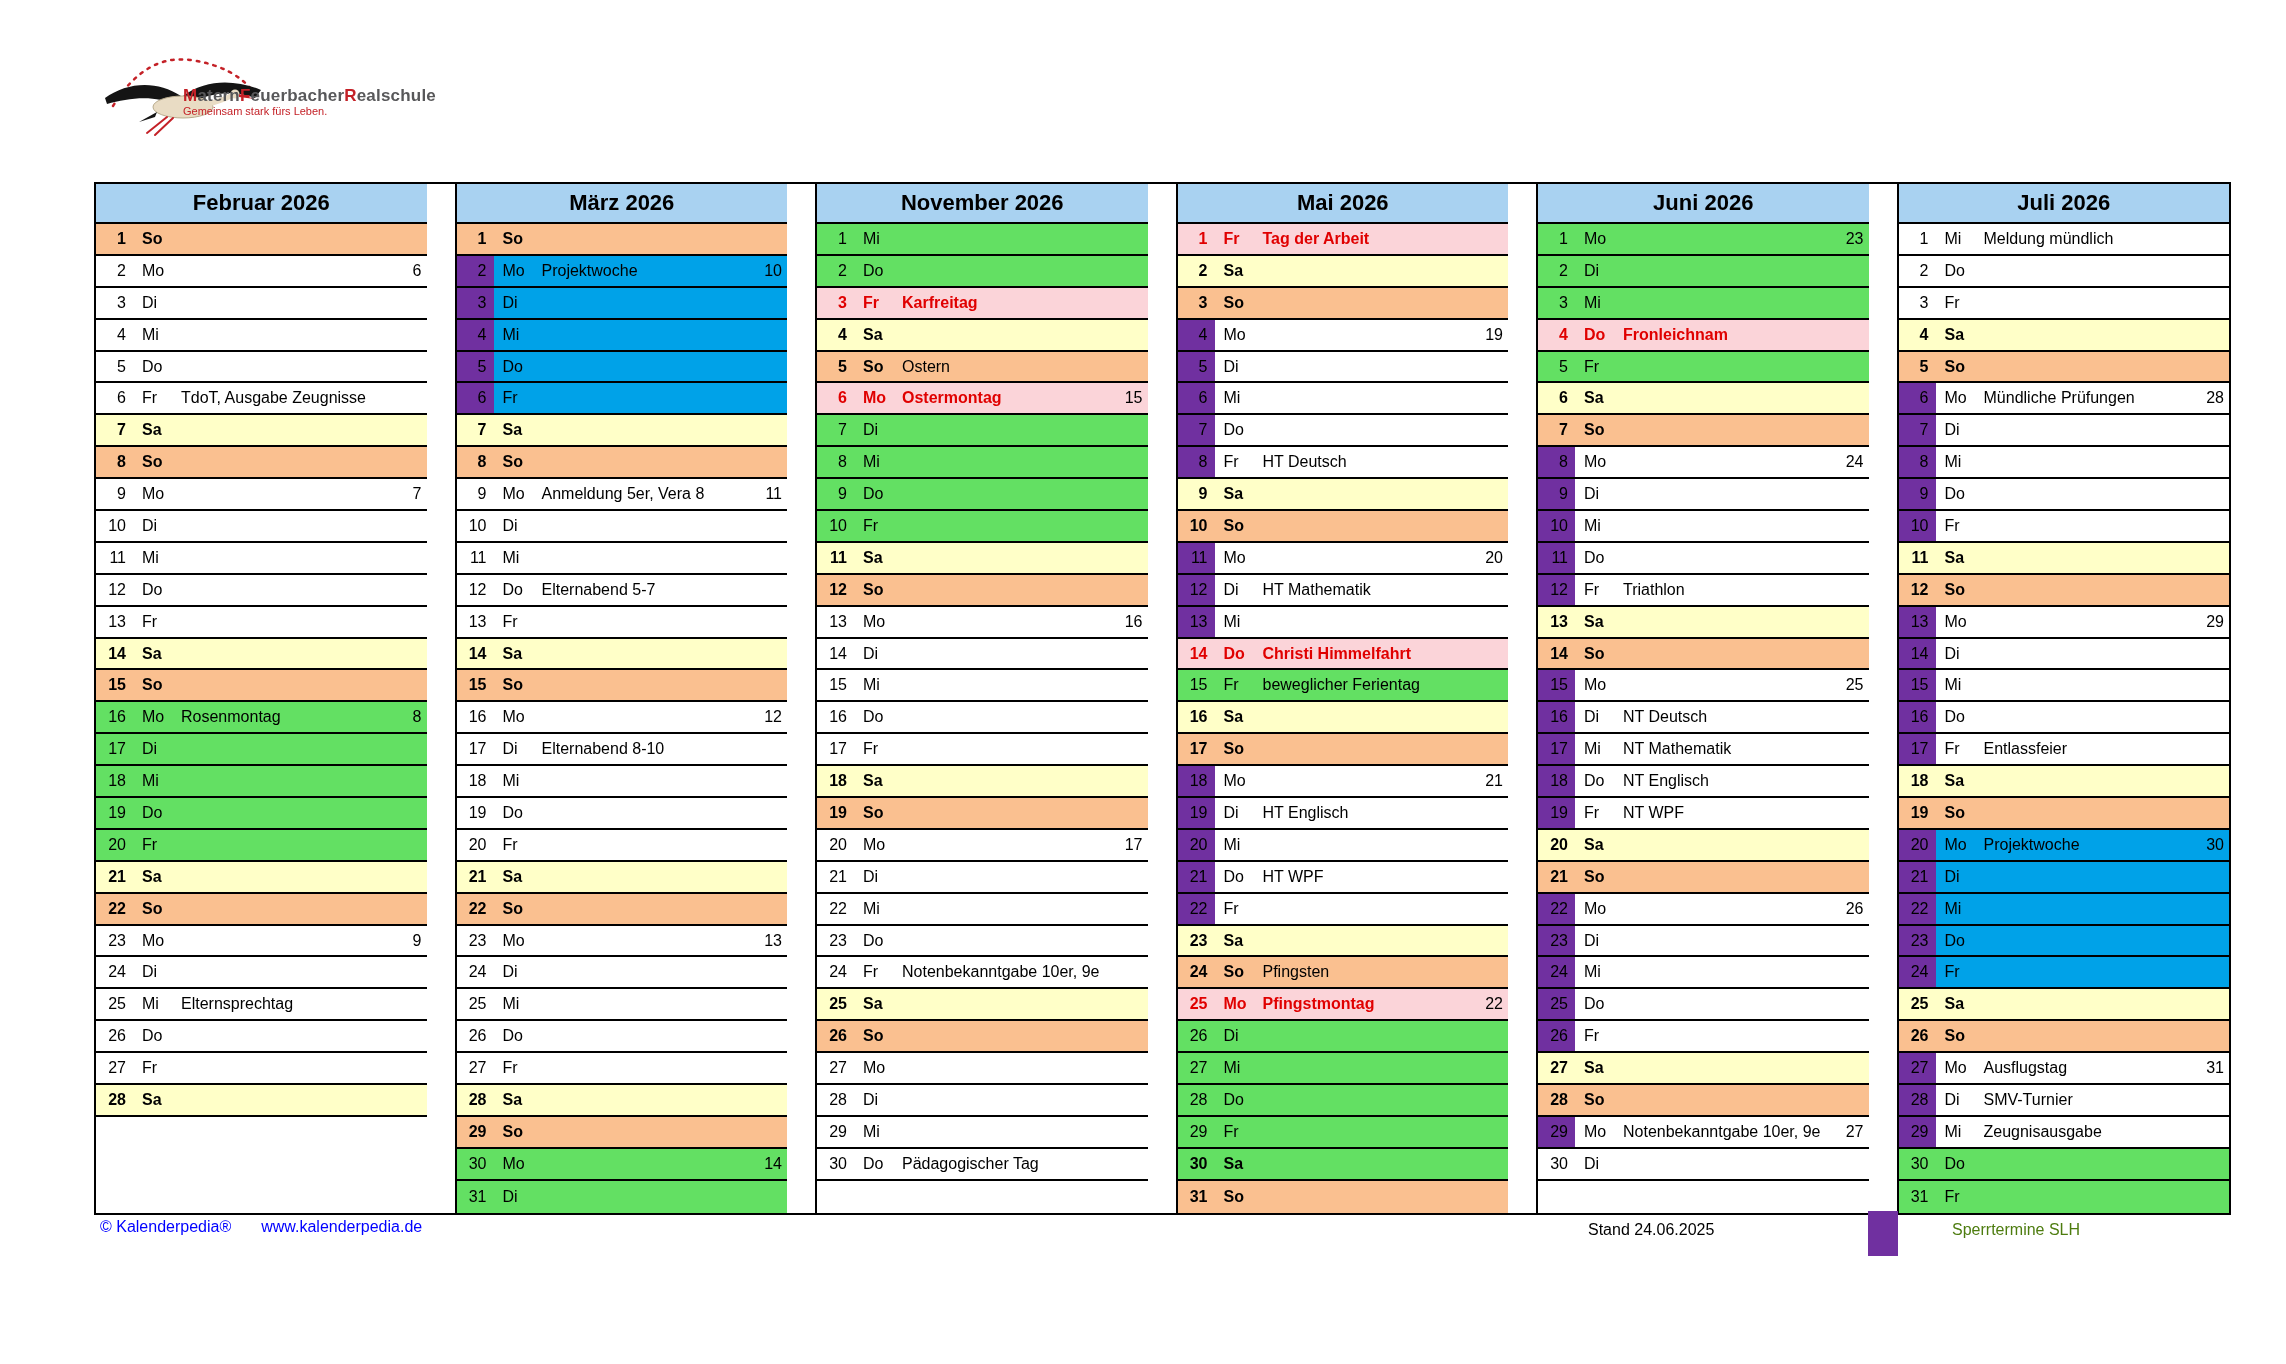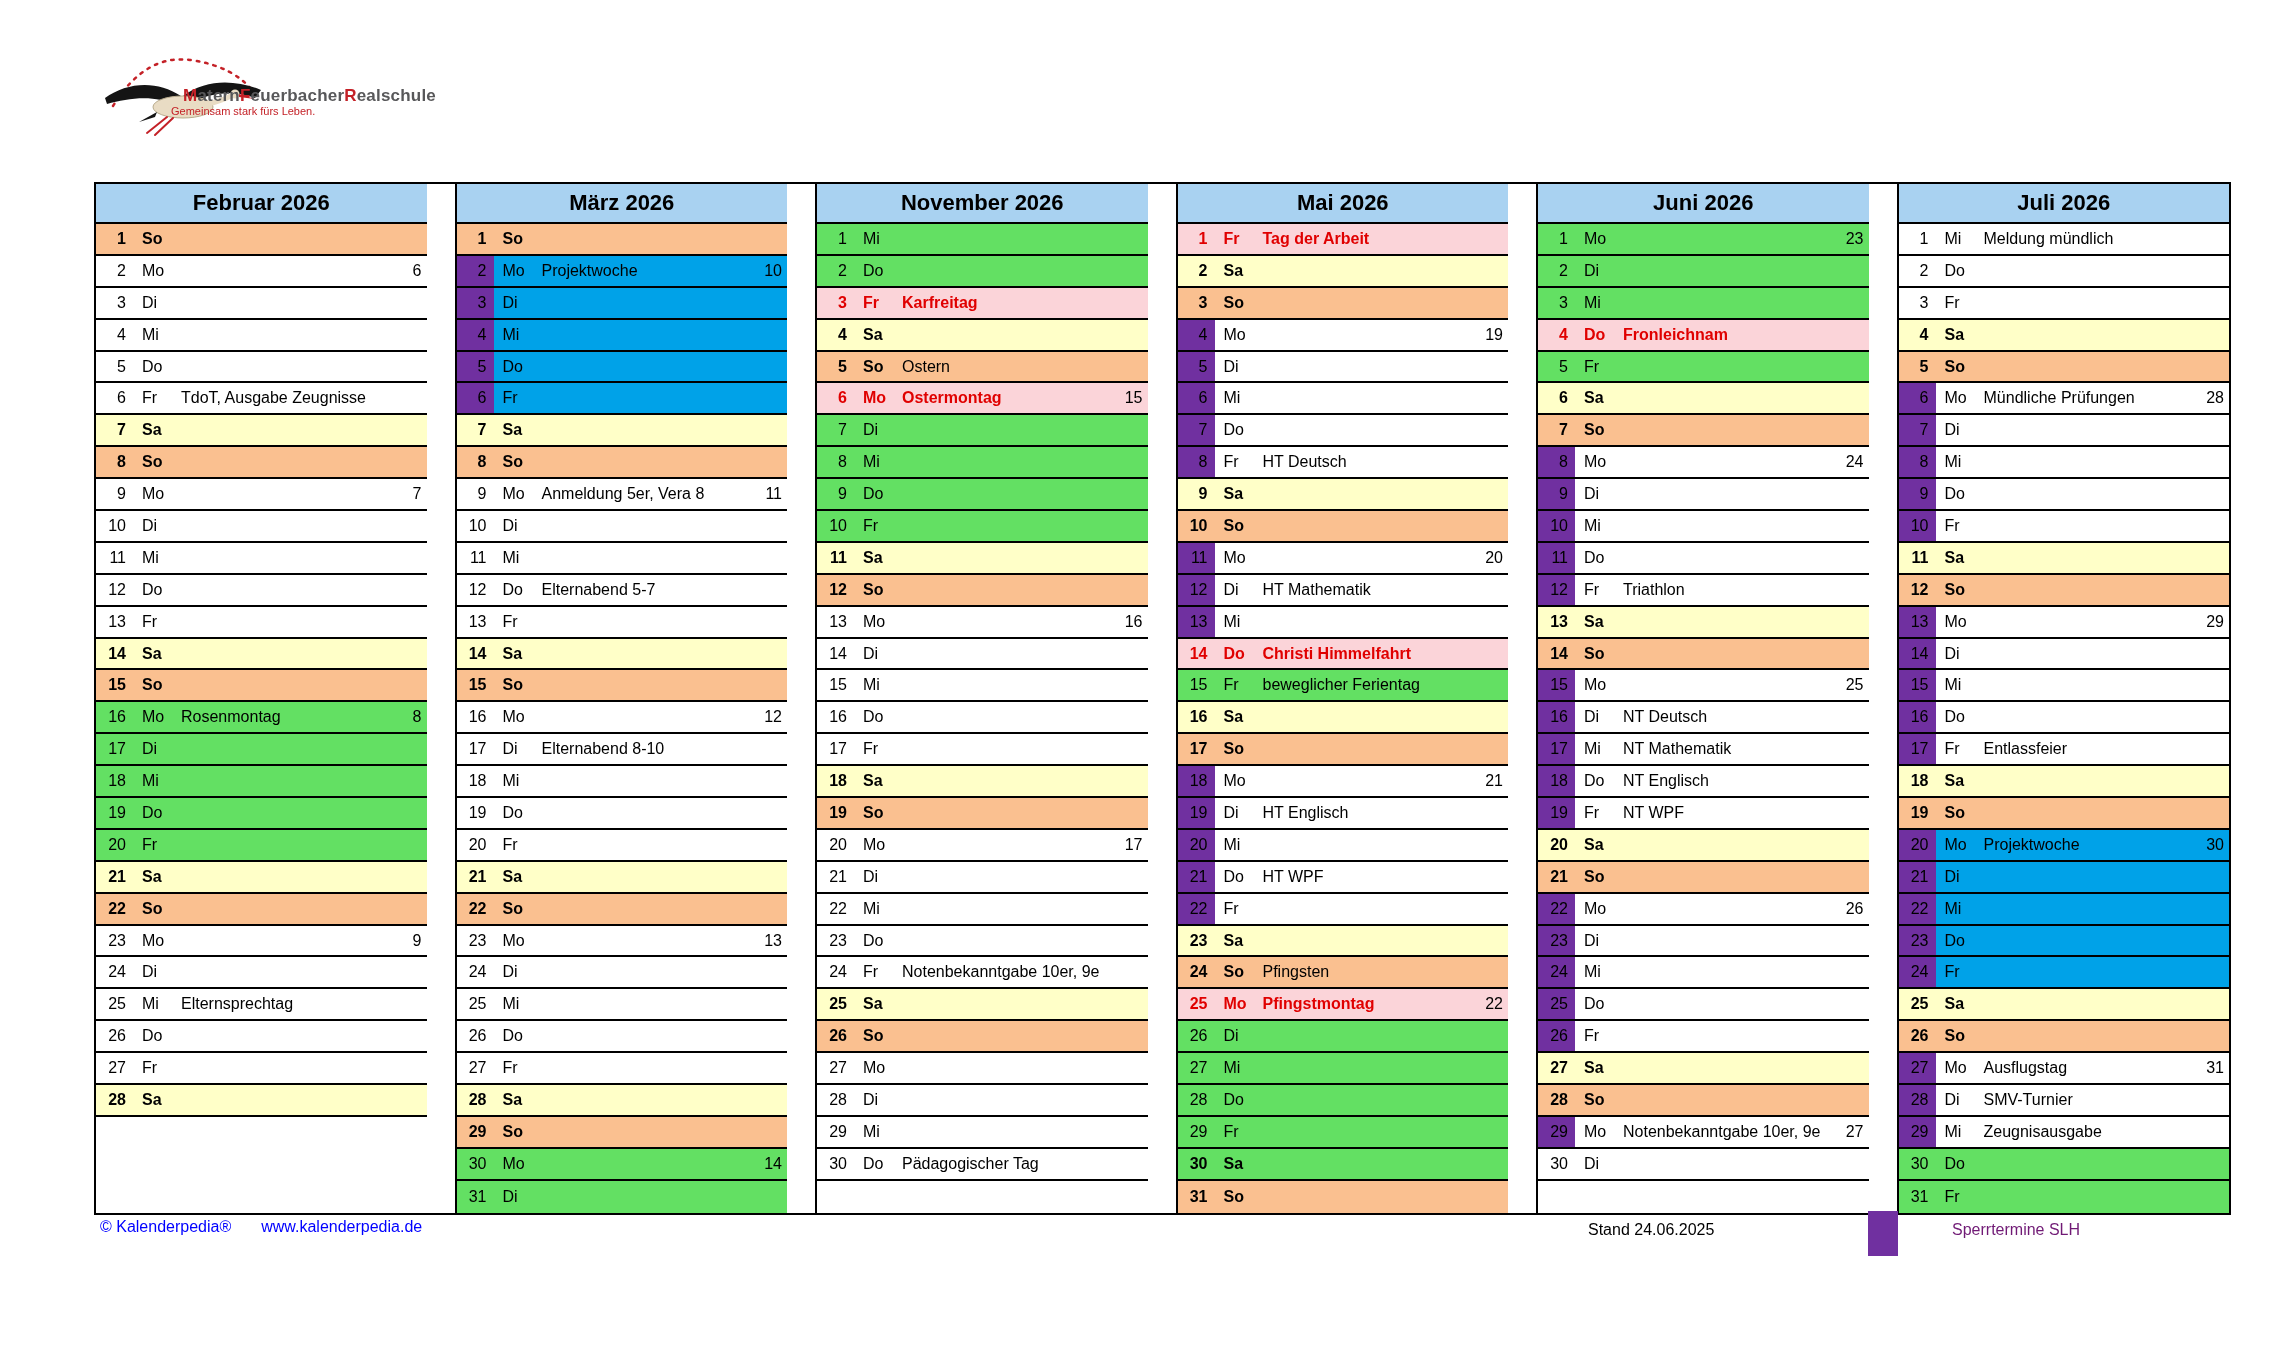--- a/index.html
+++ b/index.html
@@ -4,21 +4,21 @@
 <style>
   html,body{margin:0;padding:0;}
   body{font-family:"Liberation Sans",sans-serif;background:#fff;}
   .page{position:relative;width:2286px;height:1364px;background:#fff;overflow:hidden;}
 
   
   .logo{position:absolute;left:95px;top:46px;width:330px;height:100px;}
   .logo svg{position:absolute;left:0;top:0;}
   .logo-name{position:absolute;left:88px;top:40px;font-weight:bold;font-size:17px;color:var(--logo-gray);white-space:nowrap;letter-spacing:.2px;}
   .logo-name .red{color:var(--logo-red);}
-  .logo-slogan{position:absolute;left:76px;top:59px;font-size:11px;color:var(--logo-red);white-space:nowrap;}
+  .logo-slogan{position:absolute;left:88px;top:59px;font-size:11px;color:var(--logo-red);white-space:nowrap;}
   .title{position:absolute;left:490px;top:74px;margin:0;font-size:45px;font-weight:bold;color:#000;white-space:nowrap;}
 
   
   .calendar{position:absolute;left:94px;top:182px;width:2137px;height:1033px;display:flex;border:2px solid var(--border);box-sizing:border-box;background:#fff;}
   .month{flex:1 1 0;display:flex;flex-direction:column;min-width:0;box-sizing:border-box;}
   .month + .month{border-left:2px solid var(--border);margin-left:28px;}
   .m-header{height:40px;flex:none;box-sizing:border-box;border-bottom:2px solid var(--border);background:var(--hdr);font-weight:bold;font-size:22px;display:flex;align-items:center;justify-content:center;}
   .day{height:31.9px;flex:none;box-sizing:border-box;border-bottom:2px solid var(--border);display:flex;align-items:center;font-size:16px;background:#fff;overflow:hidden;}
   .month .day:last-child{border-bottom:none;}
   .blank{flex:1 1 auto;background:#fff;}
@@ -34,21 +34,21 @@
   .day.t-p{background:var(--p);}
   .day.bold-dw .numcell,.day.bold-dw .wd{font-weight:bold;}
   .day.t-h .numcell,.day.t-h .wd,.day.t-h .ev{color:var(--hred);font-weight:bold;}
   .day.t-h .wk{color:#000;font-weight:normal;}
 
   
   .credit{position:absolute;left:100px;top:1218px;font-size:16px;color:var(--credit);}
   .credit .url{margin-left:30px;text-align:center;}
   .stand{position:absolute;left:1588px;top:1221px;font-size:16px;color:#000;}
   .legend-swatch{position:absolute;left:1868px;top:1211px;width:30px;height:45px;background:var(--sp);}
-  .legend-label{position:absolute;left:1952px;top:1221px;font-size:16px;color:#701a75;}
+  .legend-label{position:absolute;left:1952px;top:1221px;font-size:16px;color:#4d7c0f;}
 </style>
 </head>
 <body>
 
 <div class="page">
 
   <div class="logo">
     <svg width="180" height="100" viewBox="0 0 180 100">
       <path d="M18,60 Q50,8 95,14 Q140,20 160,48" fill="none" stroke="#C42127" stroke-width="2.5" stroke-dasharray="2.5,6" stroke-linecap="round"></path>
       <path d="M10,52 C32,36 62,34 86,50 L82,60 C60,48 34,52 12,58 Z" fill="#141414"></path>

